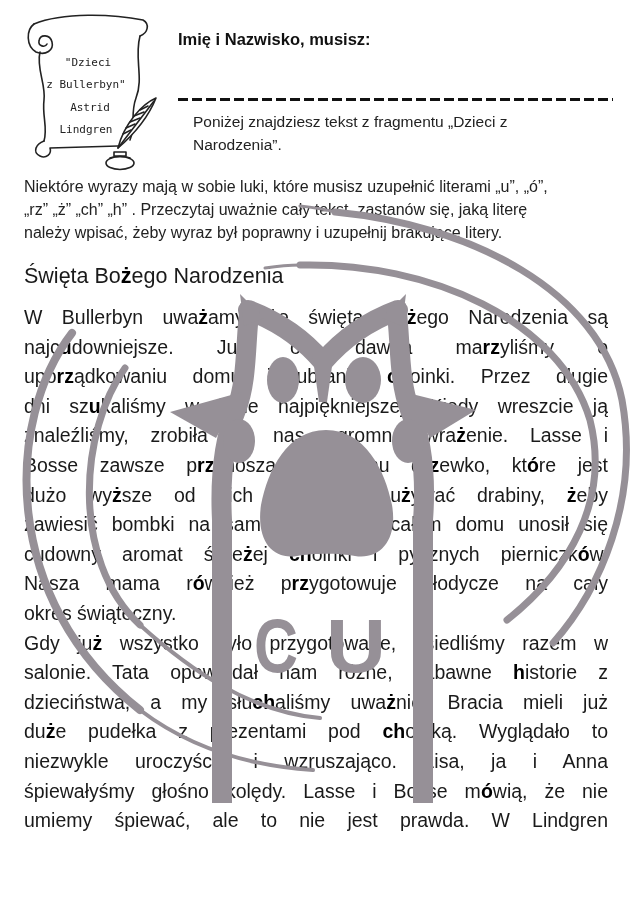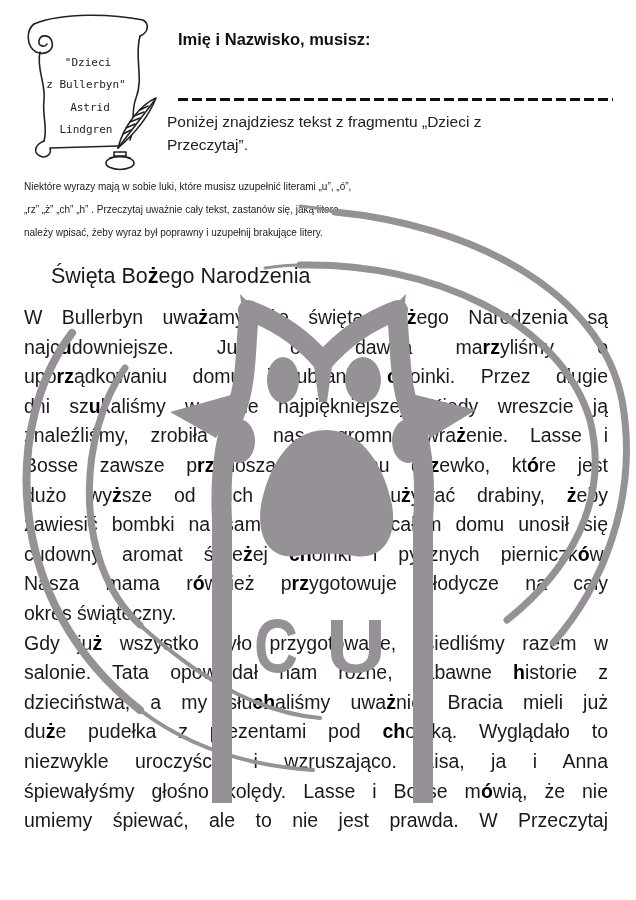--- a/index.html
+++ b/index.html
@@ -33,46 +33,45 @@
     .name-line {
       position: absolute;
       left: 178px;
       top: 98px;
       width: 435px;
       height: 3px;
       background: repeating-linear-gradient(90deg, #111 0 10px, transparent 10px 14px);
     }
     .intro {
       position: absolute;
-      left: 167px;
+      left: 193px;
       top: 110px;
       width: 440px;
       font-size: 15.5px;
       line-height: 23px;
       color: #222;
     }
     .instructions {
       position: absolute;
       left: 24px;
       top: 175px;
       width: 600px;
-      font-size: 10px;
+      font-size: 16px;
       line-height: 23px;
       color: #222;
     }
     .instructions div, .intro div { white-space: nowrap; }
     .story-title {
       position: absolute;
       left: 24px;
       top: 262px;
       font-size: 21.5px;
       line-height: 28px;
       color: #1a1a1a;
       white-space: nowrap;
-      margin-left: 27px;
     }
     .story-body {
       position: absolute;
       left: 24px;
       top: 303px;
       width: 584px;
       font-size: 19.5px;
       line-height: 29.6px;
       color: #1a1a1a;
     }
@@ -130,21 +129,21 @@
         <text x="68" y="127">Lindgren</text>
       </g>
     </svg>
   </div>
 
   <div class="name-label">Imię i Nazwisko, musisz:</div>
   <div class="name-line"></div>
 
   <div class="intro">
     <div>Poniżej znajdziesz tekst z fragmentu „Dzieci z</div>
-    <div>Przeczytaj”.</div>
+    <div>Narodzenia”.</div>
   </div>
 
   <div class="instructions">
     <div>Niektóre wyrazy mają w sobie luki, które musisz uzupełnić literami „u”, „ó”,</div>
     <div>„rz” „ż” „ch” „h” . Przeczytaj uważnie cały tekst, zastanów się, jaką literę</div>
     <div>należy wpisać, żeby wyraz był poprawny i uzupełnij brakujące litery.</div>
   </div>
 
   <div class="story-title">Święta Bo<b>ż</b>ego Narodzenia</div>
 
@@ -159,21 +158,21 @@
     <div class="jl">zawiesić bombki na samej górze. W całym domu unosił się</div>
     <div class="jl">cudowny aromat świe<b>ż</b>ej <b>ch</b>oinki i pysznych pierniczk<b>ó</b>w.</div>
     <div class="jl">Nasza mama r<b>ó</b>wnież p<b>rz</b>ygotowuje słodycze na cały</div>
     <div class="ll">okres świąteczny.</div>
     <div class="jl">Gdy ju<b>ż</b> wszystko było przygotowane, usiedliśmy razem w</div>
     <div class="jl">salonie. Tata opowiadał nam różne, zabawne <b>h</b>istorie z</div>
     <div class="jl">dzieciństwa, a my słu<b>ch</b>aliśmy uwa<b>ż</b>nie. Bracia mieli już</div>
     <div class="jl">du<b>ż</b>e pudełka z prezentami pod <b>ch</b>oinką. Wyglądało to</div>
     <div class="jl">niezwykle uroczyście i wzruszająco. Lisa, ja i Anna</div>
     <div class="jl">śpiewałyśmy głośno kolędy. Lasse i Bosse m<b>ó</b>wią, że nie</div>
-    <div class="jl">umiemy śpiewać, ale to nie jest prawda. W Przeczytaj</div>
+    <div class="jl">umiemy śpiewać, ale to nie jest prawda. W Lindgren</div>
   </div>
 
   <svg class="watermark" viewBox="0 0 636 900">
     <g fill="none" stroke="#969097" stroke-linecap="round" stroke-linejoin="round">
 
       <path d="M300 206 Q320 208 335 212" stroke-width="3"></path>
       <path d="M335 212 C470 225, 600 290, 622 400 C640 500, 600 590, 553 643" stroke-width="7"></path>
       <path d="M265 268 Q285 265 300 265" stroke-width="3"></path>
       <path d="M300 265 C430 262, 560 320, 590 420 C610 500, 570 570, 507 620" stroke-width="7"></path>
 

